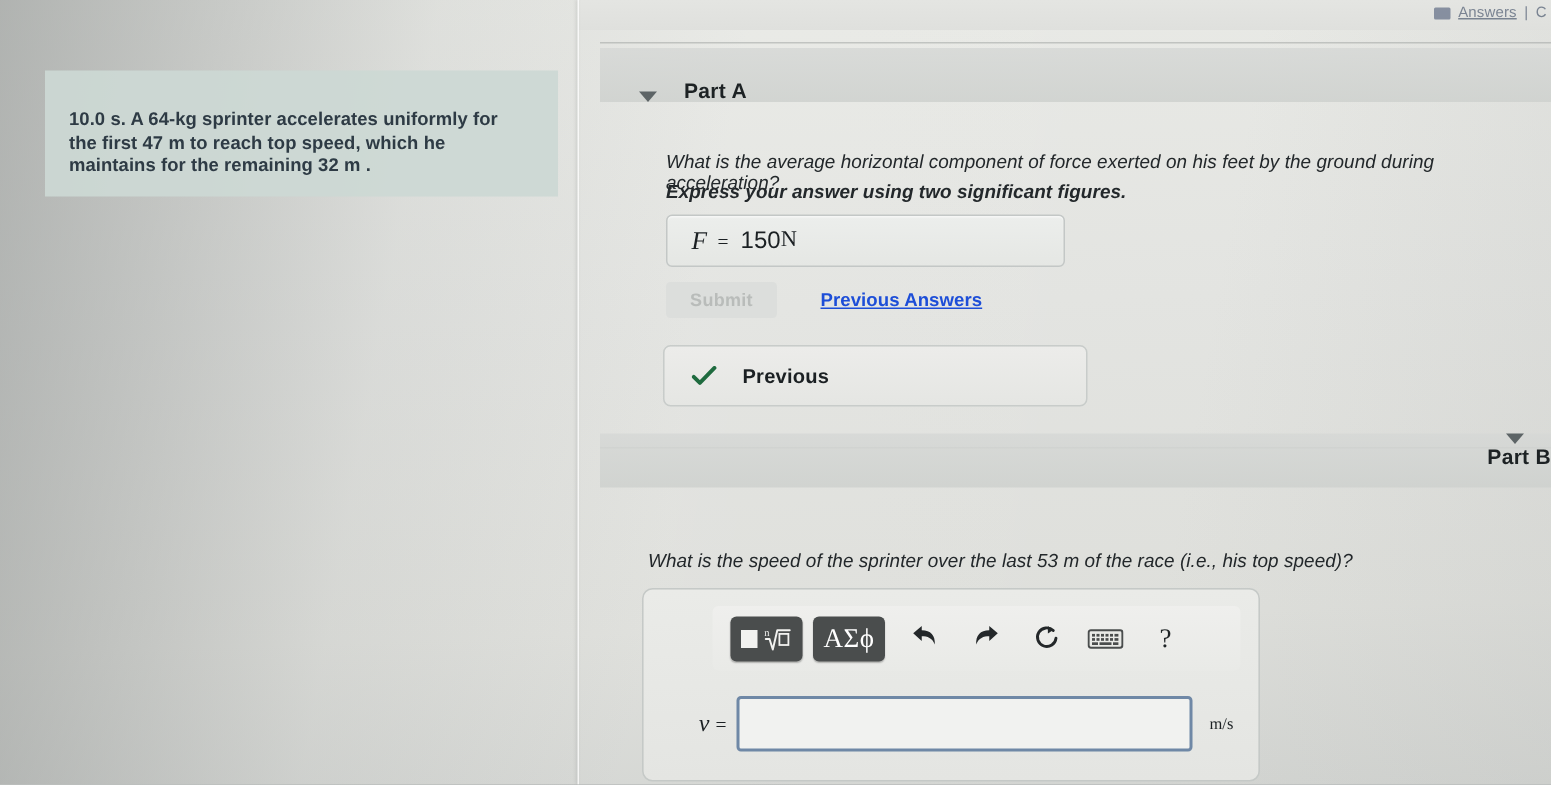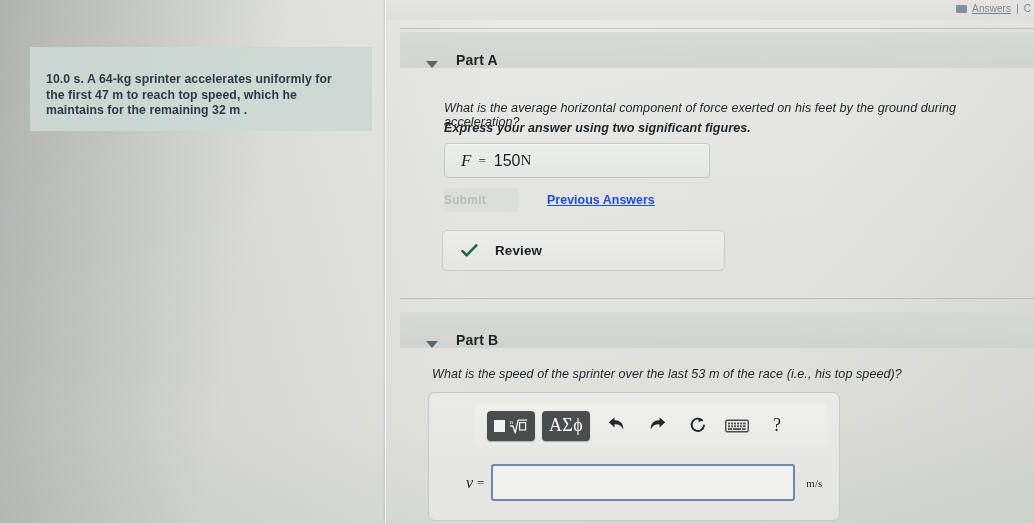--- a/index.html
+++ b/index.html
@@ -193,21 +193,21 @@
     width: 74px;
     height: 24px;
     background: #dcdedc;
     border: none;
     border-radius: 3px;
     color: #b9bcba;
     font-size: 12px;
     font-family: "Liberation Sans", sans-serif;
     font-weight: bold;
     letter-spacing: .2px;
-    text-align: left;
+    text-align: center;
     line-height: 24px;
   }
   .prev-answers {
     margin-left: 29px;
     font-size: 12.4px;
     font-weight: bold;
     color: #1d4ed8;
     text-decoration: underline;
     letter-spacing: .05px;
   }
@@ -397,25 +397,25 @@
     <div class="submit-btn">Submit</div>
     <div class="prev-answers">Previous Answers</div>
   </div>
 
   <div class="correct-box">
     <span class="check-icon">
       <svg width="17" height="14" viewBox="0 0 17 14">
         <path d="M1.5 7.2 L5.6 11.3 L15.3 1.3" fill="none" stroke="#1f6b3f" stroke-width="2.6" stroke-linecap="round" stroke-linejoin="round"></path>
       </svg>
     </span>
-    <span class="correct-label">Review</span>
+    <span class="correct-label">Previous</span>
   </div>
 
   <div class="part-rule" style="top:298px;"></div>
-  <div class="part-header" style="left:14px; top:312px; width:634px;">
+  <div class="part-header" style="left:14px; top:289px; width:634px;flex-direction:column;">
     <span class="caret"></span>
     <span class="part-label">Part B</span>
   </div>
 
   <div class="q-text" style="left:46px; top:367px; width:590px;">What is the speed of the sprinter over the last 53 m of the race (i.e., his top speed)?</div>
 
   <div class="answer-panel">
 
     <div class="toolbar">
       <div class="tb-btn tb-template">

